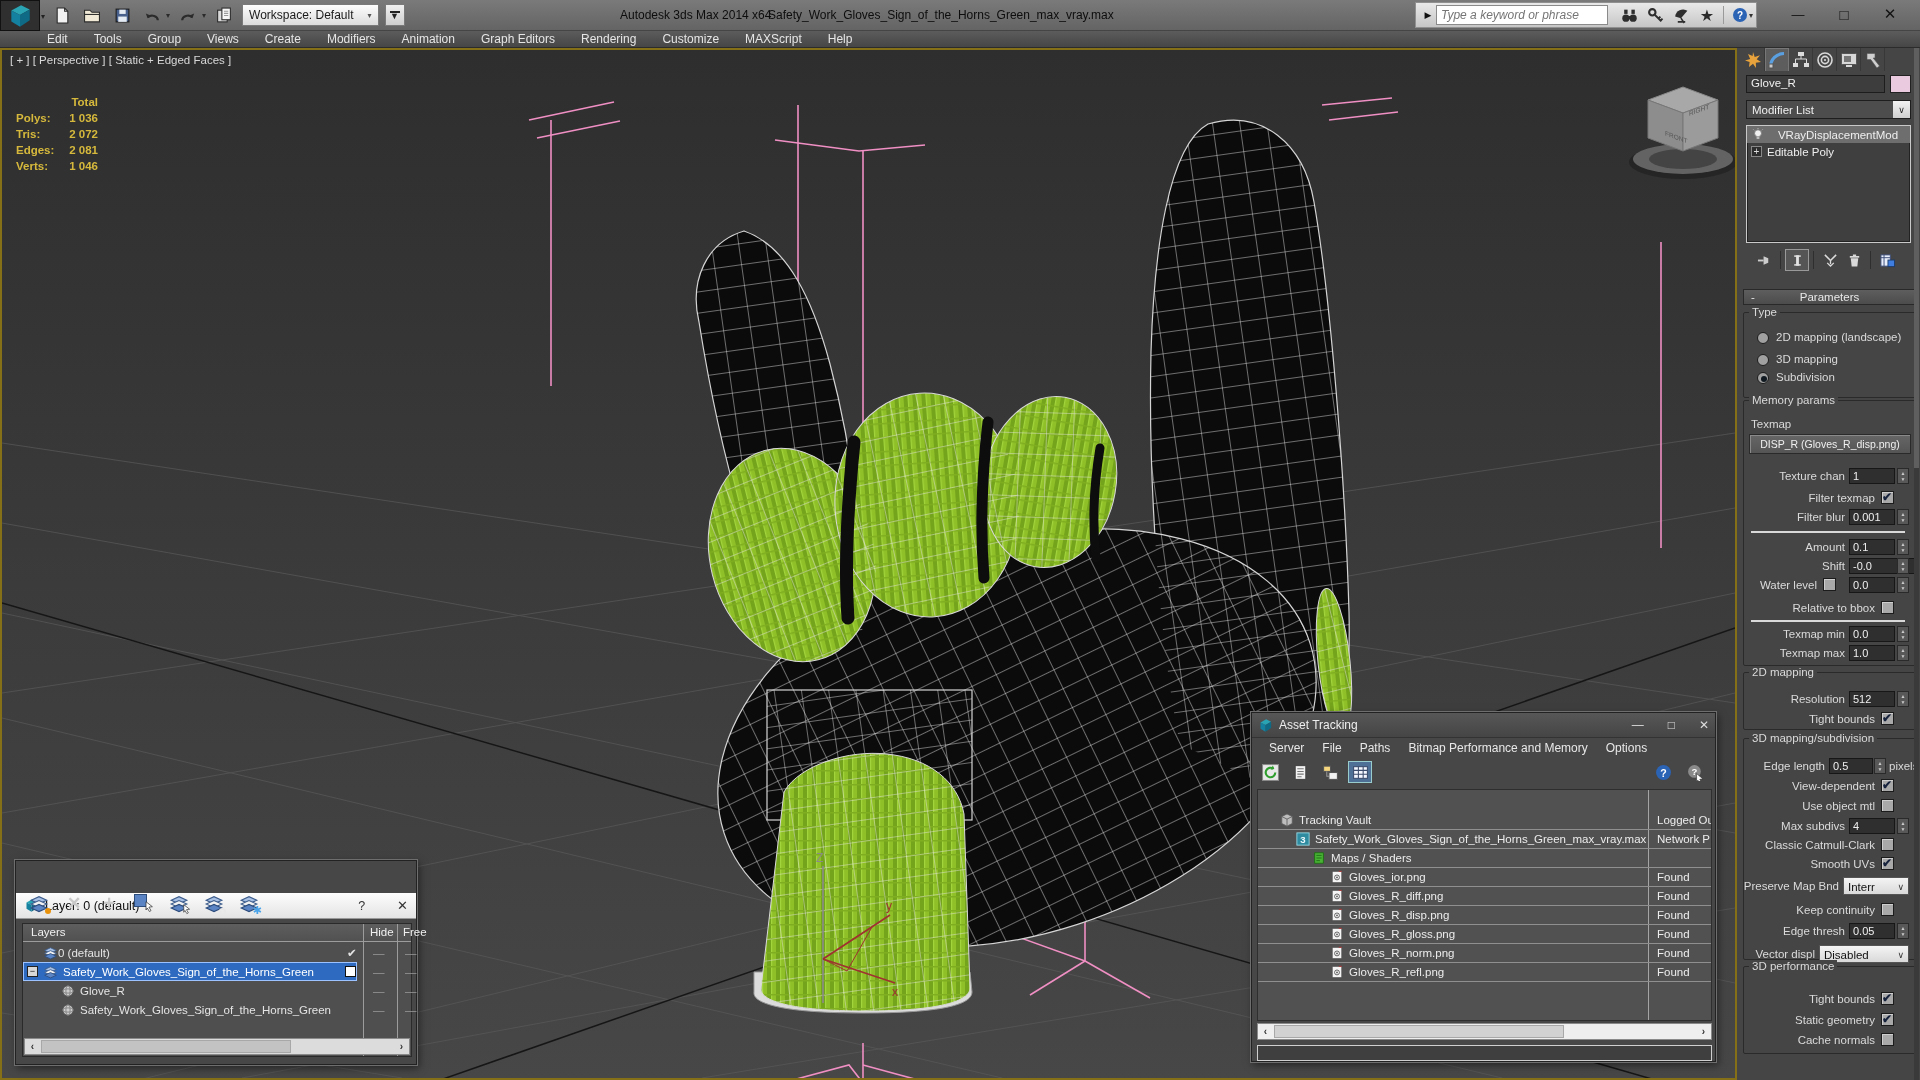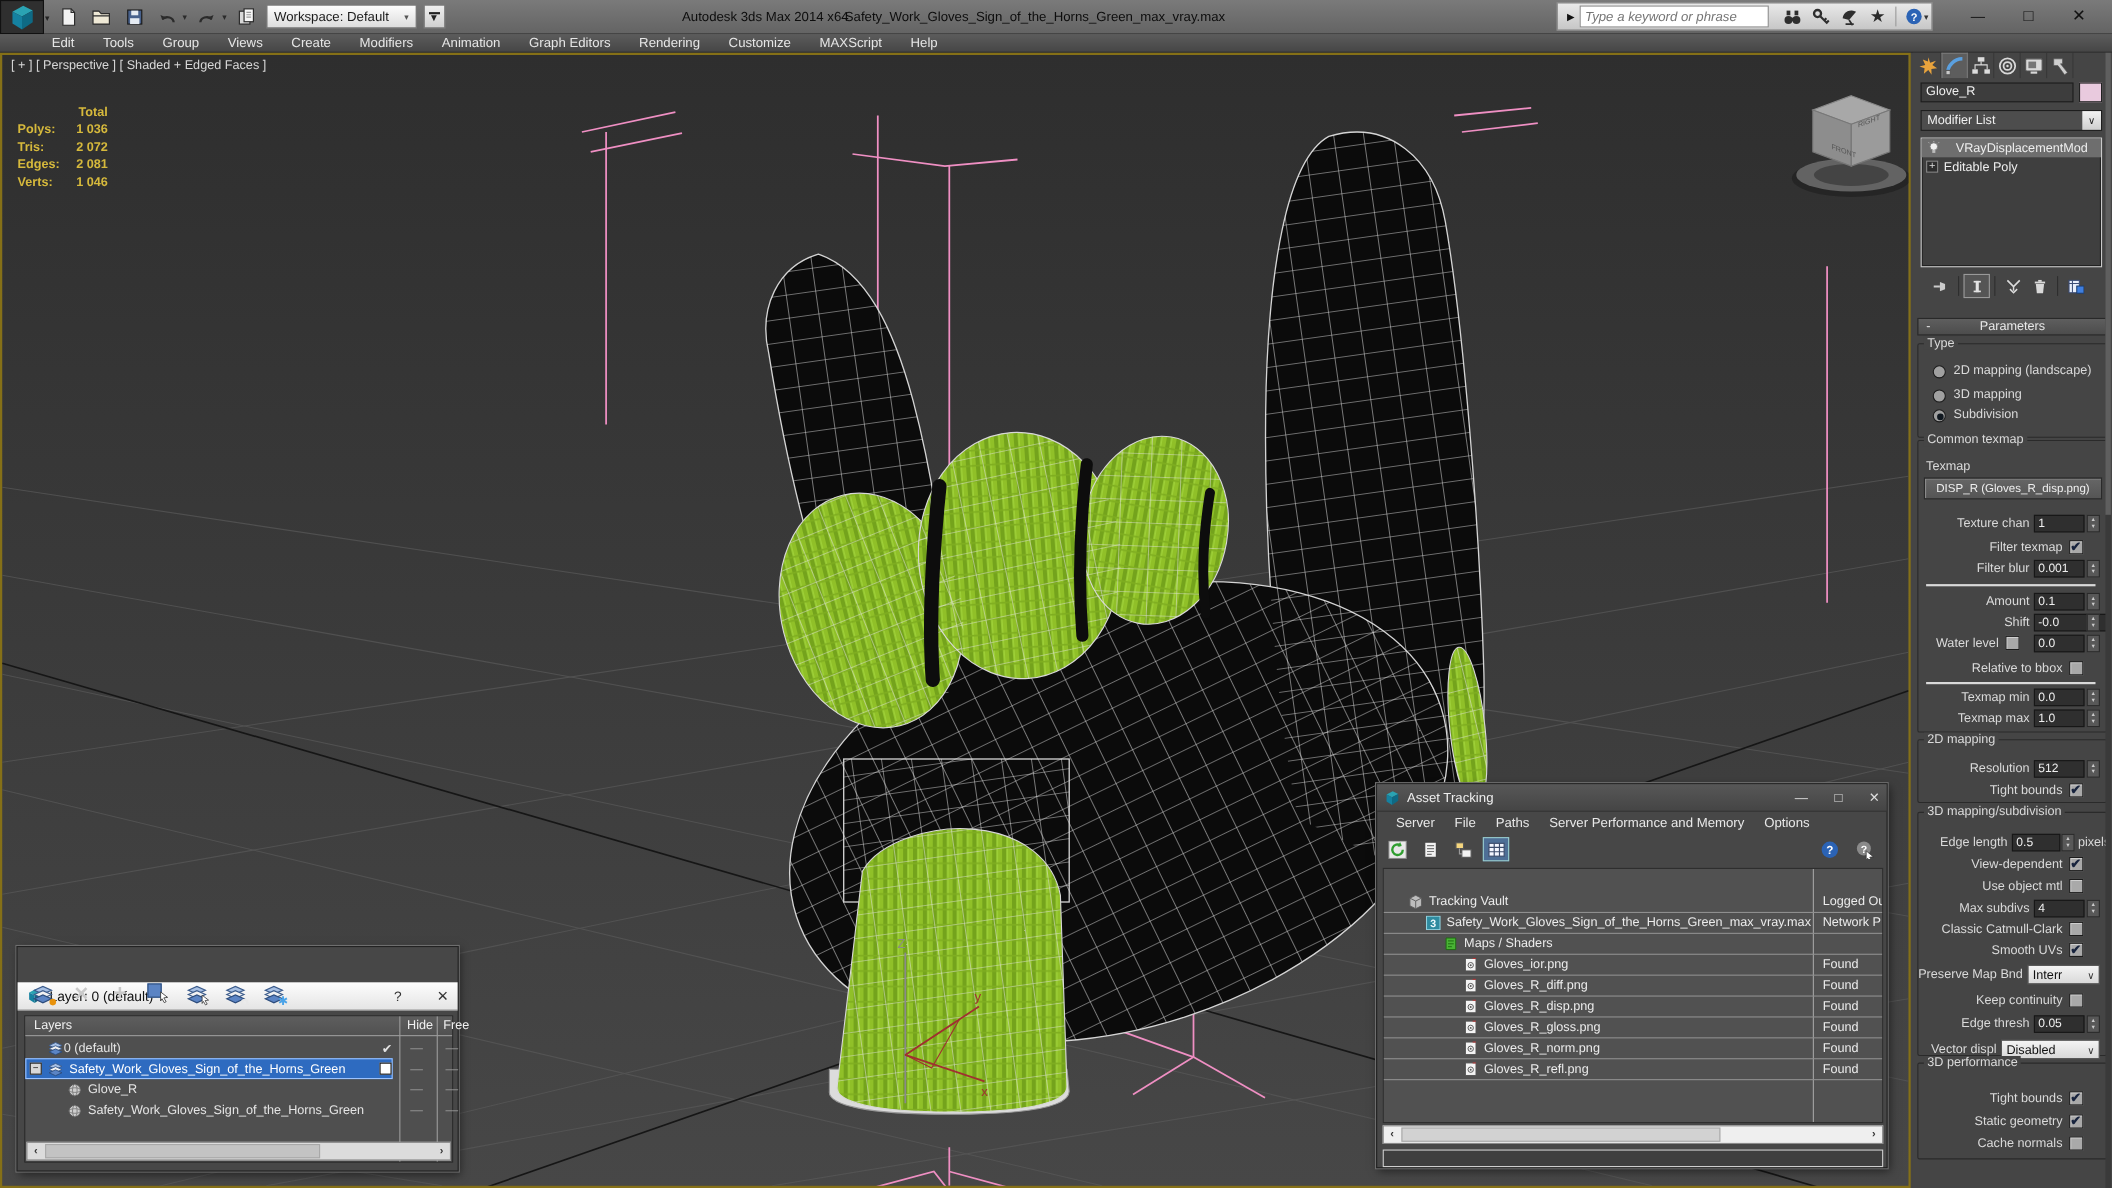--- a/index.html
+++ b/index.html
@@ -490,21 +490,21 @@
         <ellipse cx="1681" cy="112" rx="54" ry="17" fill="#1c1c1c" opacity="0.55"></ellipse>
         <ellipse cx="1681" cy="109" rx="50" ry="15" fill="#787878" opacity="0.75"></ellipse>
         <ellipse cx="1681" cy="109" rx="34" ry="10" fill="#3c3c3c" opacity="0.8"></ellipse>
         <polygon points="1681,37 1716,50 1681,63 1646,50" fill="#a8a8a8" stroke="#888"></polygon>
         <polygon points="1646,50 1681,63 1681,101 1646,88" fill="#8d8d8d" stroke="#777"></polygon>
         <polygon points="1681,63 1716,50 1716,88 1681,101" fill="#9b9b9b" stroke="#777"></polygon>
         <text x="1663" y="80" font-size="6.5" fill="#555" transform="skewY(20) translate(0,-600)">FRONT</text>
         <text x="1687" y="80" font-size="6.5" fill="#555" transform="skewY(-20) translate(0,600)">RIGHT</text>
       </g>
     </svg>
-    <div class="vp-label">[ + ] [ Perspective ] [ Shaded + Edged Faces ]</div>
+    <div class="vp-label">[ + ] [ Perspective ] [ Static + Edged Faces ]</div>
     <div class="vp-stats">
       <table>
         <tbody>
             <tr>
               <td class="c1"></td>
               <td class="c2">Total</td>
             </tr>
         <tr>
               <td class="c1">Polys:</td>
               <td class="c2">1 036</td>
@@ -615,21 +615,21 @@
     <div class="grp" style="left:4px;top:264px;width:173px;height:86px"></div>
     <span class="grp-label" style="left:10px;top:258px">Type</span>
     <span class="rad" style="left:18px;top:284px"></span>
     <span class="llabel" style="left:37px;top:283px">2D mapping (landscape)</span>
     <span class="rad" style="left:18px;top:306px"></span>
     <span class="llabel" style="left:37px;top:305px">3D mapping</span>
     <span class="rad on" style="left:18px;top:324px"></span>
     <span class="llabel" style="left:37px;top:323px">Subdivision</span>
 
     <div class="grp" style="left:4px;top:352px;width:173px;height:266px"></div>
-    <span class="grp-label" style="left:10px;top:346px">Common texmap</span>
+    <span class="grp-label" style="left:10px;top:346px">Memory params</span>
     <span class="llabel" style="left:12px;top:370px">Texmap</span>
     <div class="btnwide" style="left:10px;top:386px;width:162px;height:20px">DISP_R (Gloves_R_disp.png)</div>
     <span class="plabel" style="left:0;top:422px;width:106px">Texture chan</span>
     <div class="sfield" style="left:110px;top:420px;width:46px">1</div>
     <span class="spin" style="left:158px;top:420px"></span>
     <span class="plabel" style="left:0;top:444px;width:136px">Filter texmap</span>
     <span class="cb on" style="left:142px;top:443px"></span>
     <span class="plabel" style="left:0;top:463px;width:106px">Filter blur</span>
     <div class="sfield" style="left:110px;top:461px;width:46px">0.001</div>
     <span class="spin" style="left:158px;top:461px"></span>
@@ -717,21 +717,21 @@
       <span class="at-btns">
         <span>—</span>
         <span>□</span>
         <span>✕</span>
       </span>
     </div>
     <div class="at-menu">
       <span>Server</span>
       <span>File</span>
       <span>Paths</span>
-      <span>Server Performance and Memory</span>
+      <span>Bitmap Performance and Memory</span>
       <span>Options</span>
     </div>
     <div class="at-tools">
       <span class="at-ico">
           <svg class="i" width="17" height="17">
             <use href="#a-refresh"></use>
           </svg>
         </span>
       <span class="at-ico">
           <svg class="i" width="17" height="17">

